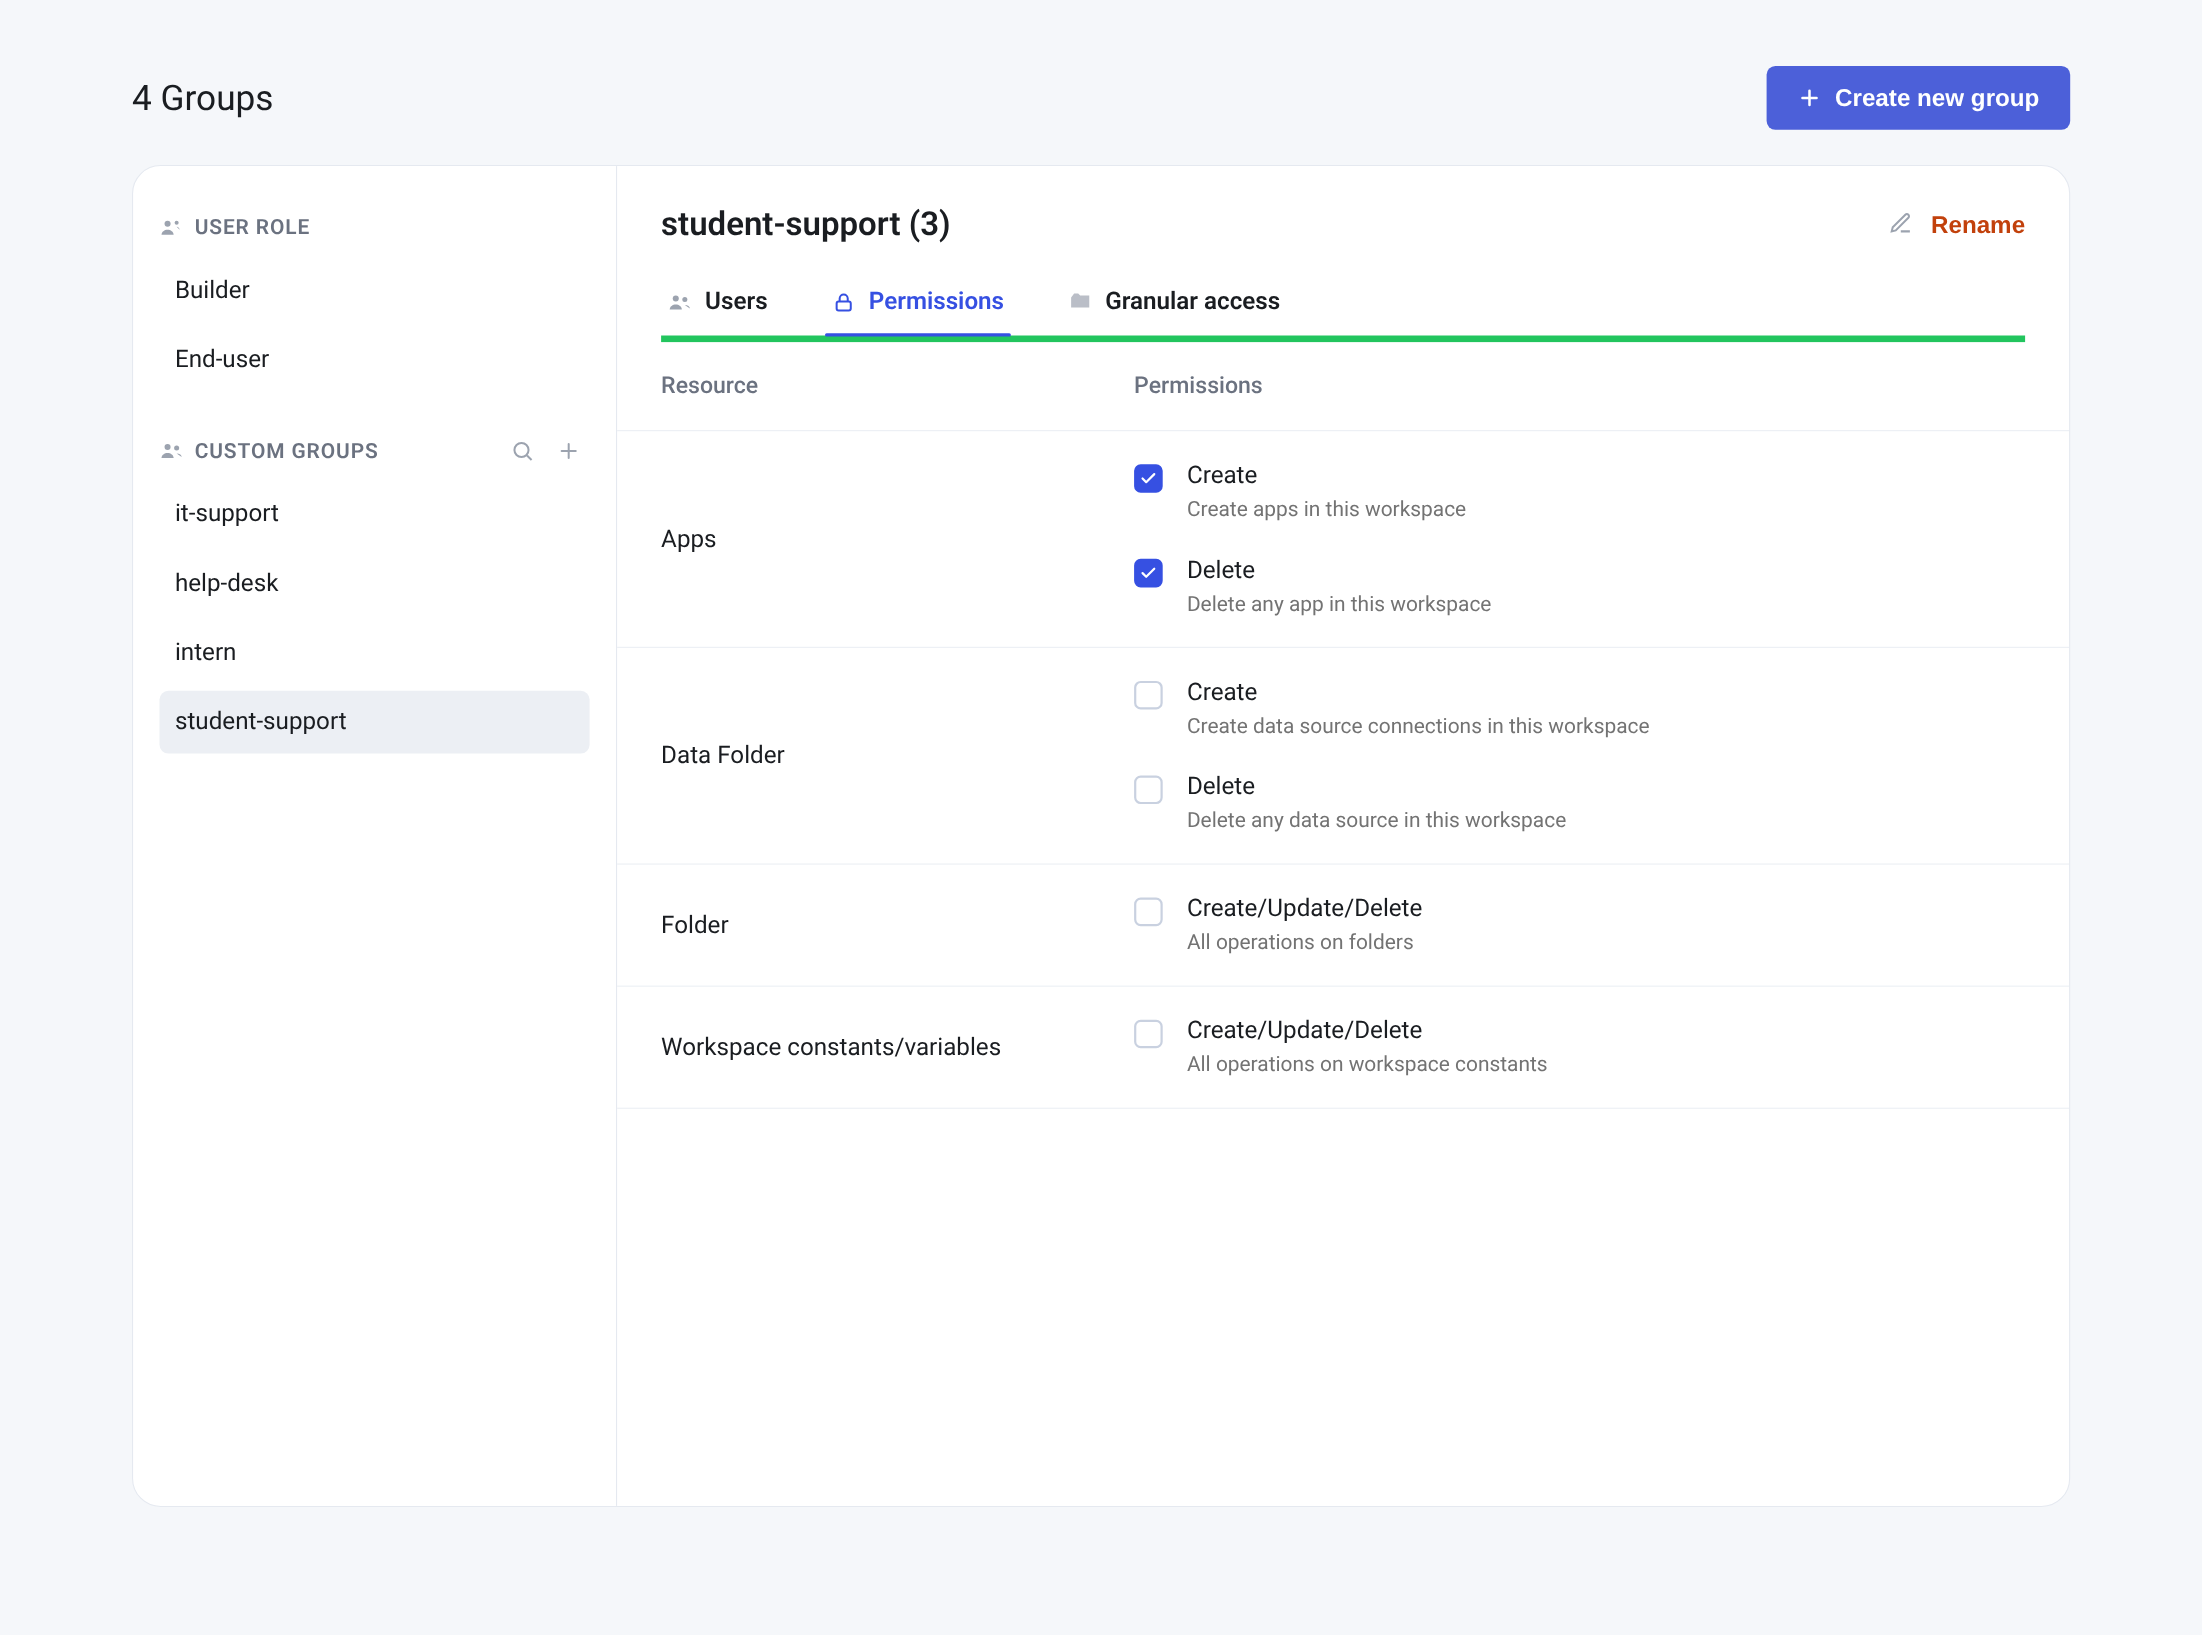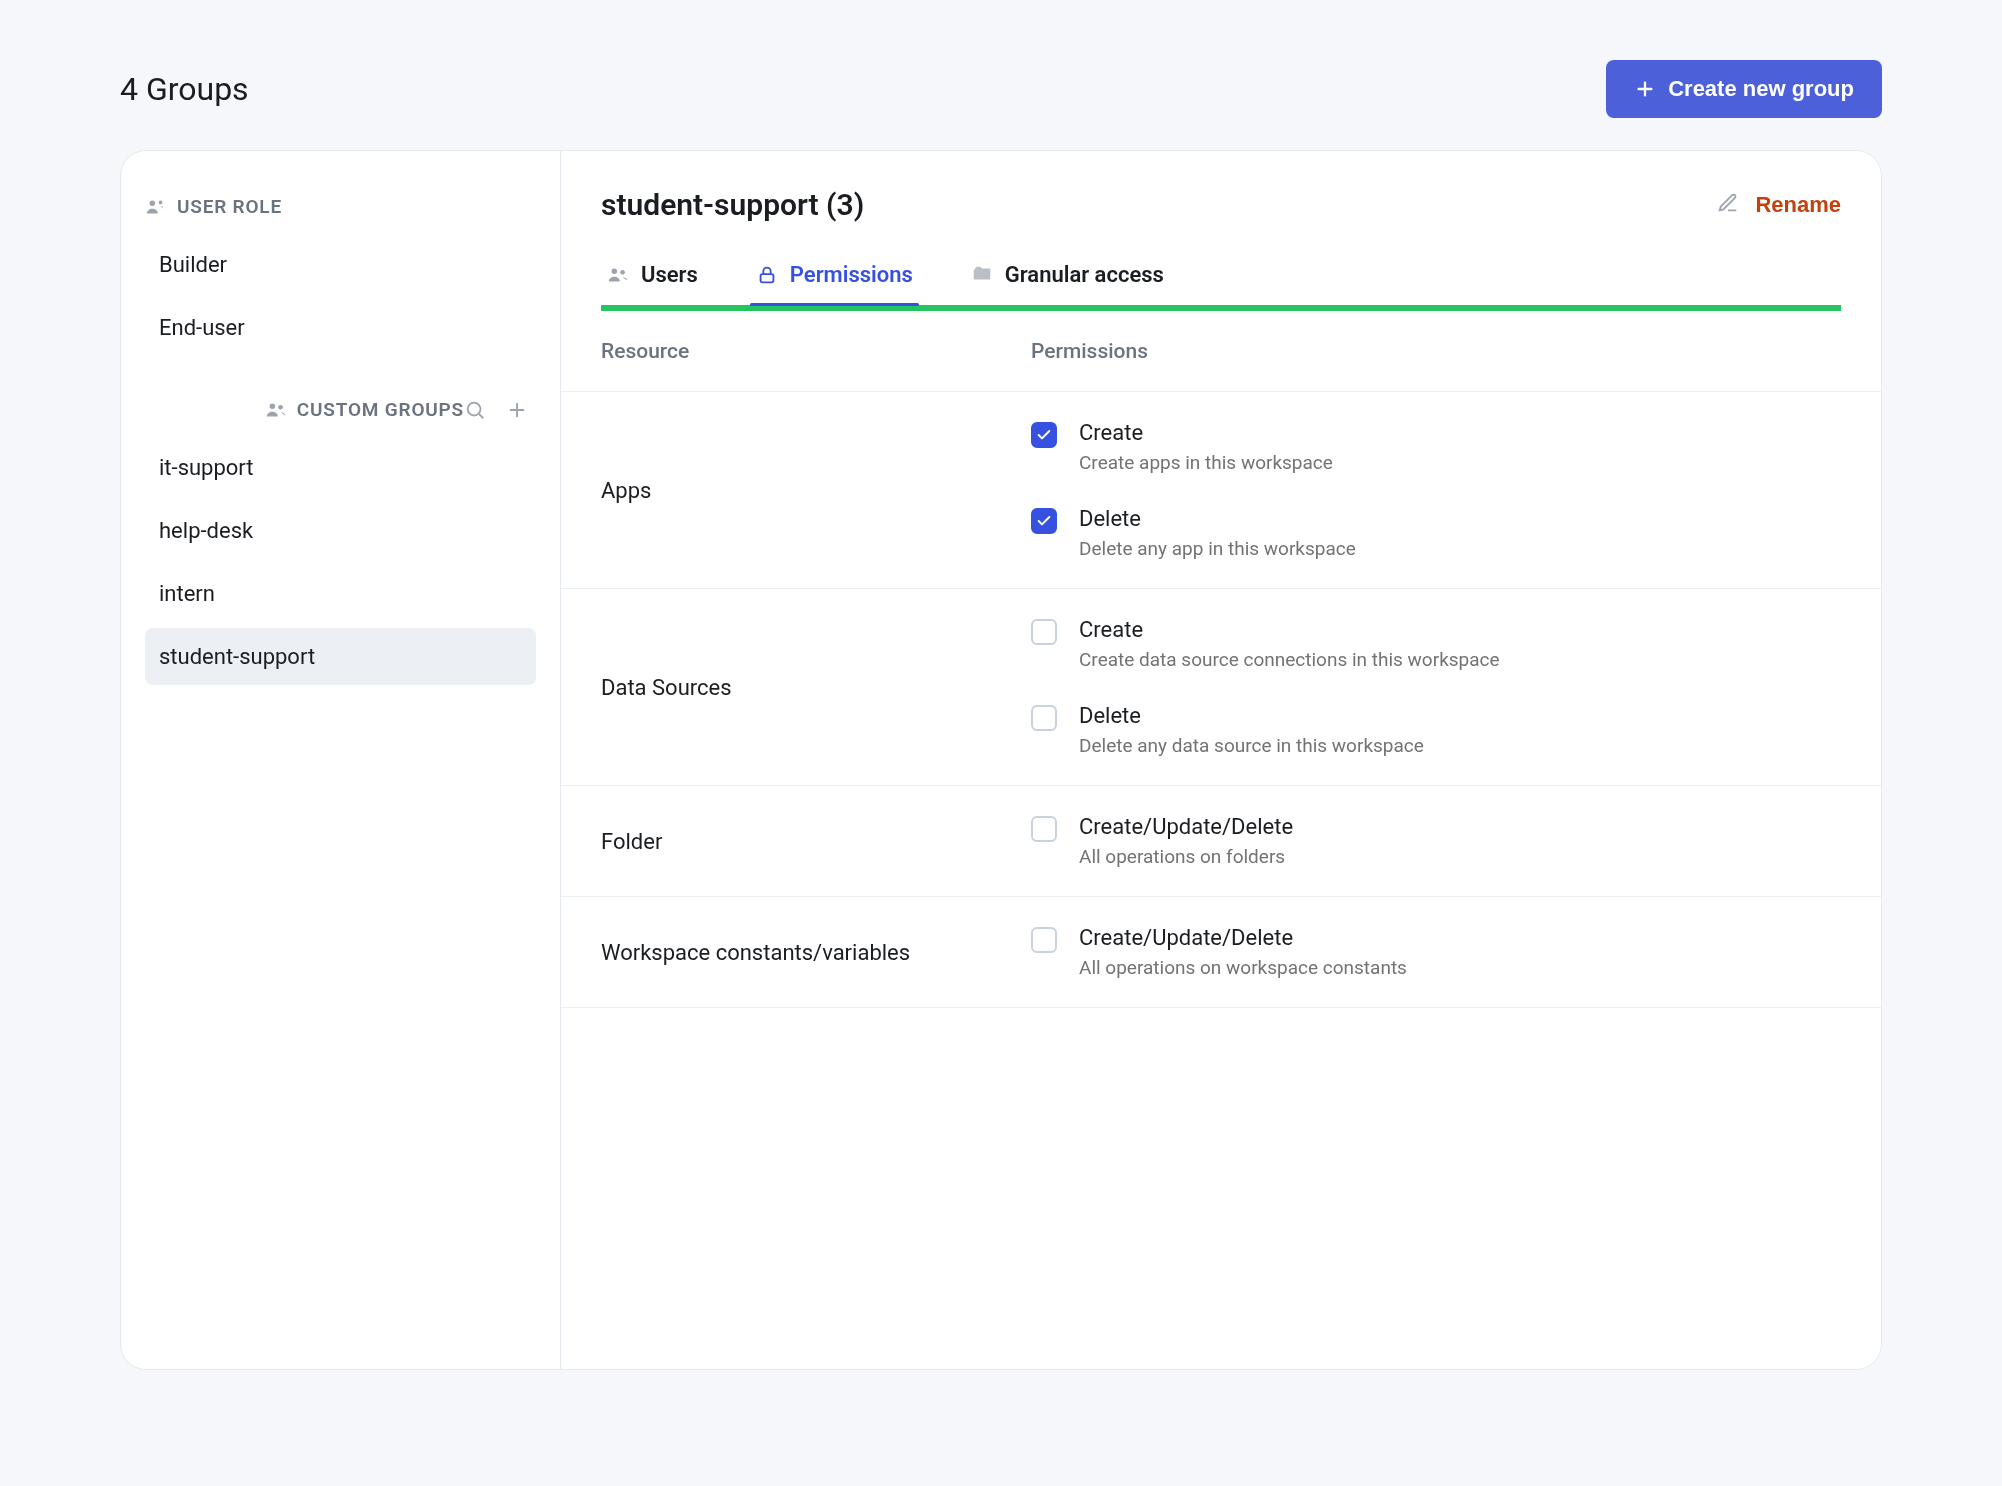--- a/index.html
+++ b/index.html
@@ -61,21 +61,21 @@
   color: #6b7280;
   font-size: 19px;
   font-weight: 600;
   letter-spacing: 0.8px;
   margin-bottom: 18px;
   margin-top: 8px;
 }
 .section-header-row {
   display: flex;
   align-items: center;
-  justify-content: flex-end;
+  justify-content: space-between;
   padding-right: 8px;
 }
 .section-header-icons { display: flex; gap: 20px; color: #9ca3af; }
 .section-header-icons svg { width: 22px; height: 22px; cursor: pointer; }
 .sidebar .icon-sm { width: 22px; height: 22px; color: #9ca3af; }
 .sidebar-item {
   padding: 16px 14px;
   font-size: 22px;
   color: #1a1d21;
   border-radius: 8px;
@@ -343,21 +343,21 @@
                   </svg>
                 </div>
                 <div class="perm-text">
                   <div class="perm-label">Delete</div>
                   <div class="perm-desc">Delete any app in this workspace</div>
                 </div>
               </div>
             </div>
           </div>
           <div class="perm-row">
-            <div class="resource-name">Data Sources</div>
+            <div class="resource-name">Data Folder</div>
             <div class="perm-list">
               <div class="perm-item">
                 <div class="checkbox"></div>
                 <div class="perm-text">
                   <div class="perm-label">Create</div>
                   <div class="perm-desc">Create data source connections in this workspace</div>
                 </div>
               </div>
               <div class="perm-item">
                 <div class="checkbox"></div>

